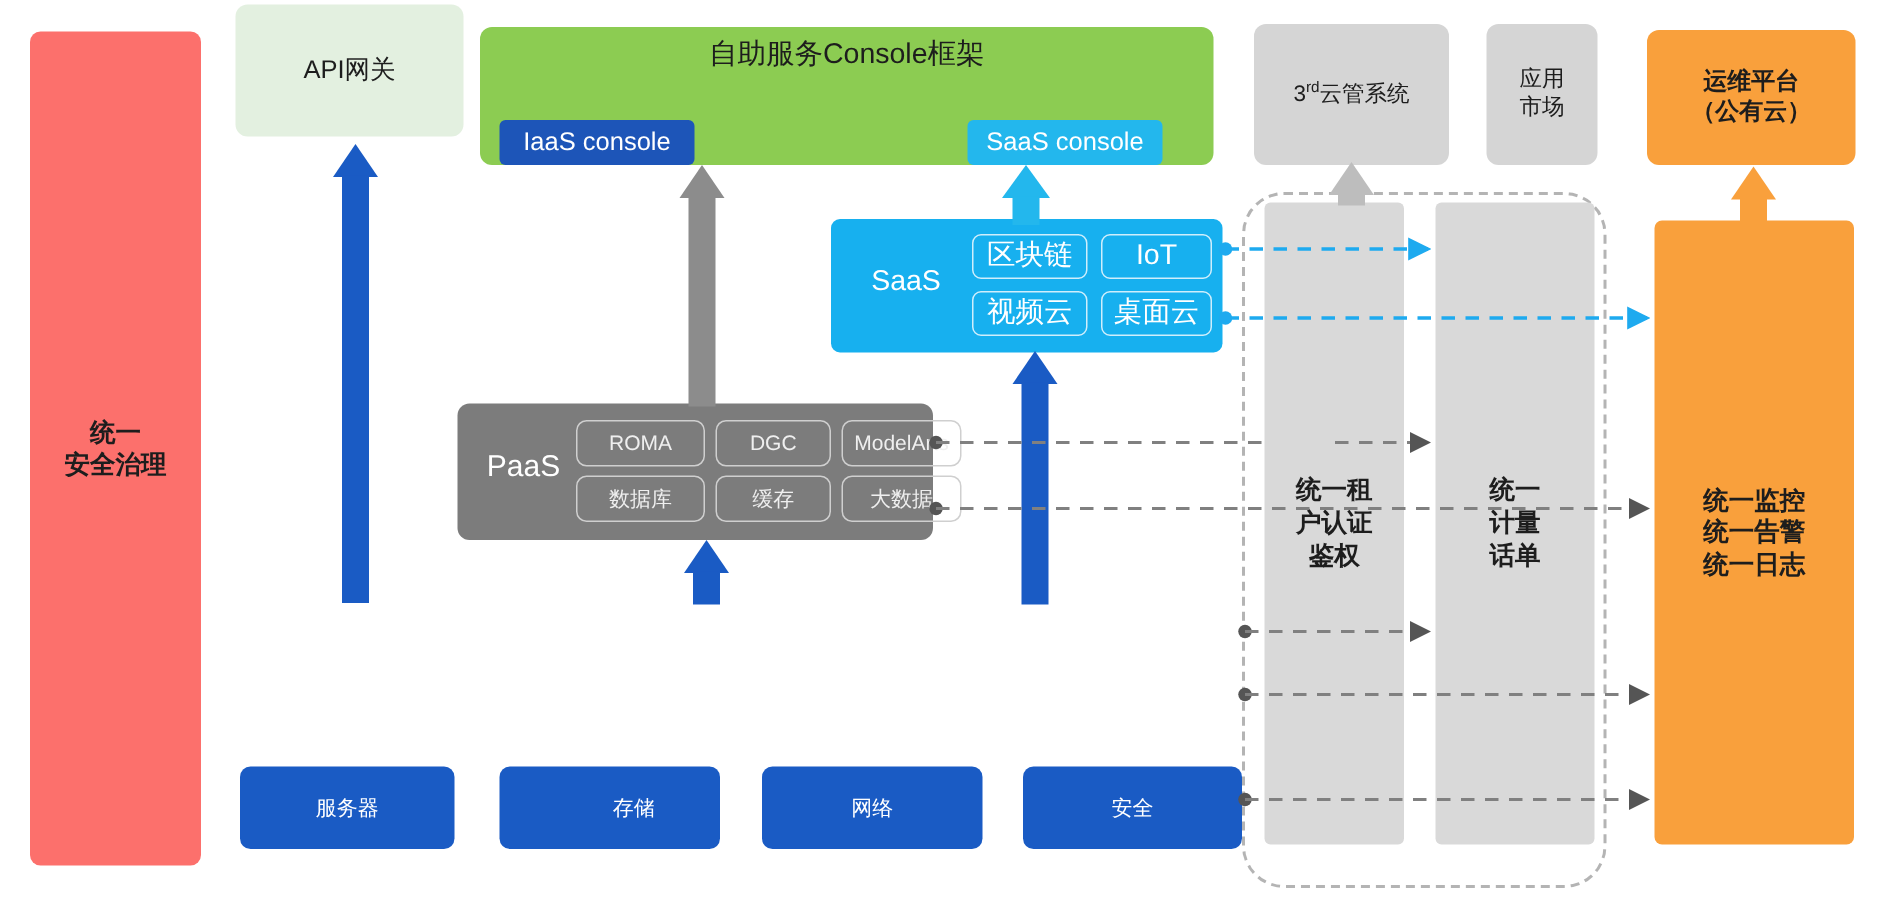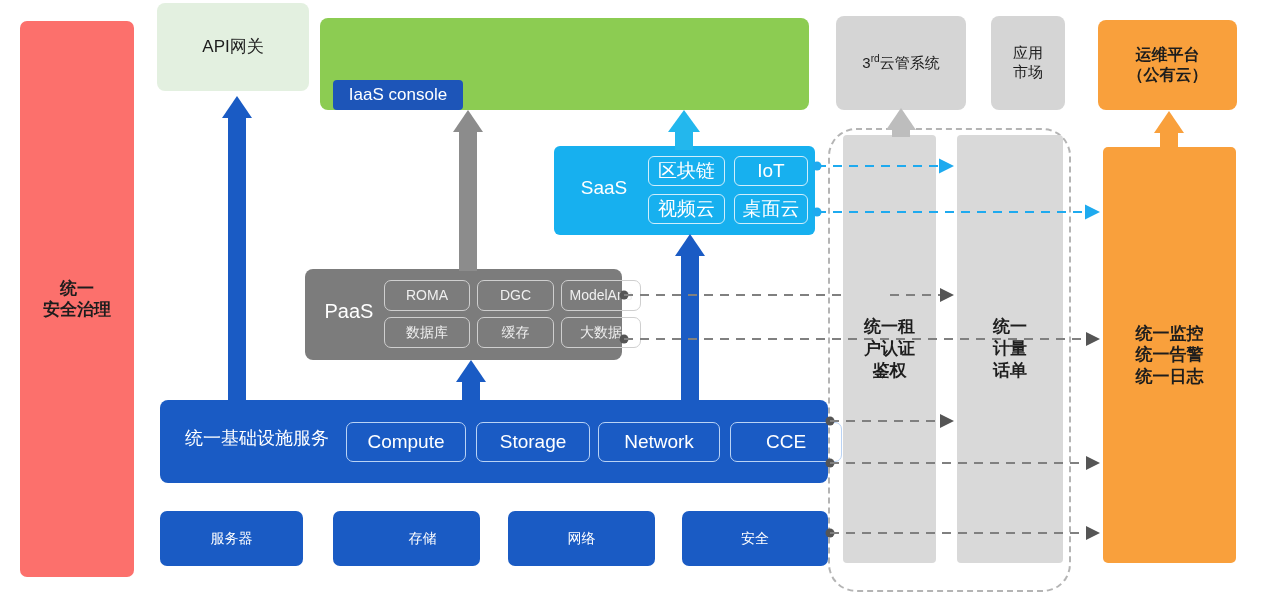--- a/index.html
+++ b/index.html
@@ -90,21 +90,23 @@
       <span>统一</span><br>
       <span>安全治理</span>
     </span>
   </div>
 
   <div class="box api-gw">
     <span>API网关</span>
   </div>
 
   <div class="box console-frame">
+    <div class="console-title">自助服务Console框架</div>
     <div class="console-chip chip-iaas">IaaS console</div>
+    <div class="console-chip chip-saas">SaaS console</div>
   </div>
 
   <div class="box grey-top g-3rd">
     <span><span>3</span><sup>rd</sup><span>云管系统</span></span>
   </div>
   <div class="box grey-top g-market">
     <span>
       <span>应用</span><br>
       <span>市场</span>
     </span>
@@ -135,27 +137,20 @@
   <div class="box paas-block">
     <div class="paas-label">PaaS</div>
     <div class="paas-chip pc-r1 pc-c1">ROMA</div>
     <div class="paas-chip pc-r1 pc-c2">DGC</div>
     <div class="paas-chip pc-r1 pc-c3">ModelArts</div>
     <div class="paas-chip pc-r2 pc-c1">数据库</div>
     <div class="paas-chip pc-r2 pc-c2">缓存</div>
     <div class="paas-chip pc-r2 pc-c3">大数据</div>
   </div>
 
-  <div class="box infra-bar">
-    <div class="infra-label">统一基础设施服务</div>
-    <div class="infra-chip ic1">Compute</div>
-    <div class="infra-chip ic2">Storage</div>
-    <div class="infra-chip ic3">Network</div>
-    <div class="infra-chip ic4">CCE</div>
-  </div>
 
   <div class="box bot b1">服务器</div>
   <div class="box bot b2">存储</div>
   <div class="box bot b3">网络</div>
   <div class="box bot b4">安全</div>
 
   <svg class="overlay">
 
     <g>
       <polygon points="222,118 252,118 237,96" fill="#1a5bc4"></polygon>

